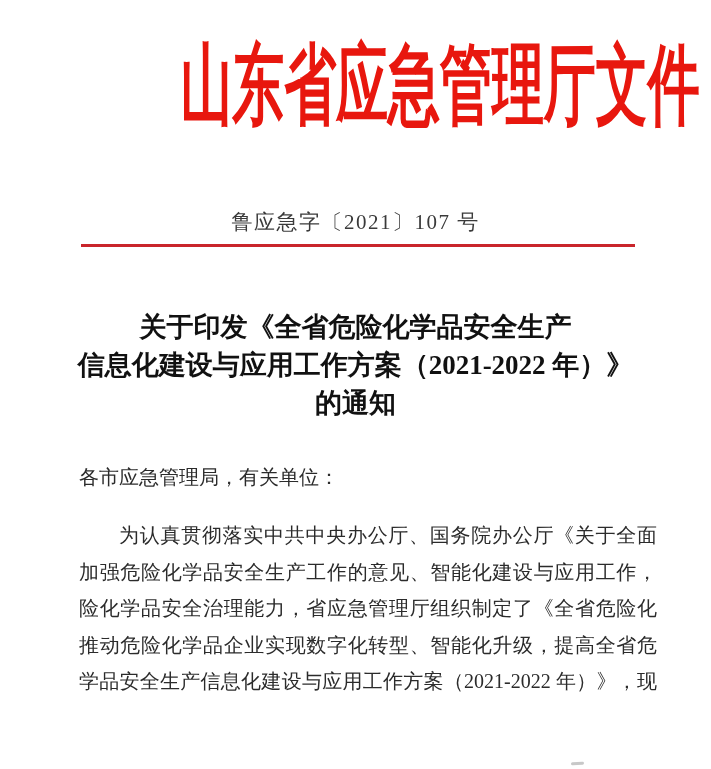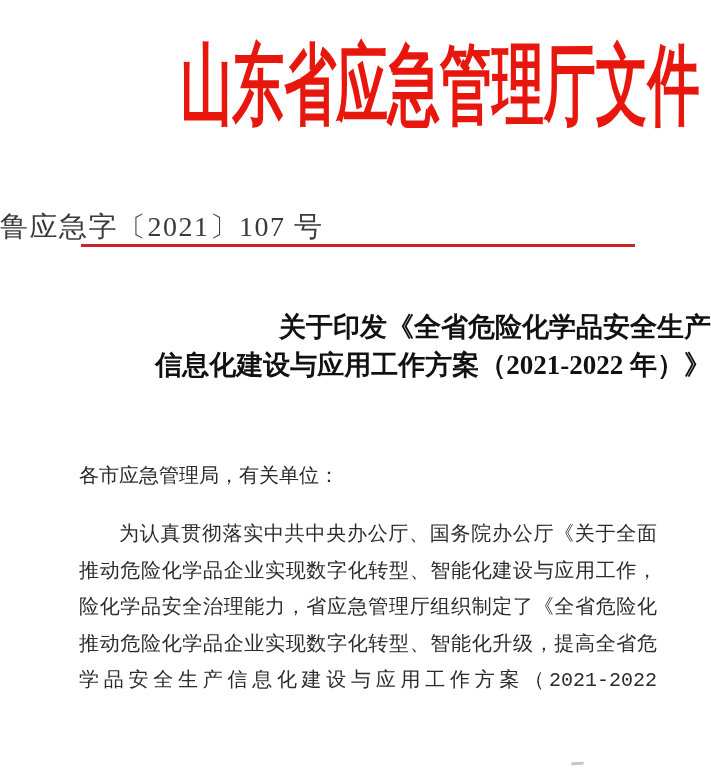--- a/index.html
+++ b/index.html
@@ -41,41 +41,42 @@
     transform: scaleX(0.59);
     transform-origin: 50% 50%;
     letter-spacing: 0px;
   }
   
   .doc-number {
     position: absolute;
     top: 208px;
     left: 0;
     right: 0;
-    font-size: 28px;
+    text-align: center;
+    font-size: 21px;
     letter-spacing: 1.5px;
     color: var(--docnum-ink);
     white-space: nowrap;
   }
   
   .red-rule {
     position: absolute;
     top: 244px;
     left: 81px;
     width: 554px;
     height: 3px;
     background: var(--rule-red);
   }
   
   .doc-title {
     position: absolute;
     top: 308px;
     left: 0;
     right: 0;
-    text-align: right;
+    text-align: center;
     font-weight: 700;
     font-size: 27px;
     line-height: 38px;
     color: var(--title-ink);
   }
   .doc-title .title-line {
     white-space: nowrap;
   }
   
   .body-text {
@@ -85,21 +86,20 @@
     width: 578px;
     font-size: 20px;
     line-height: 36.4px;
     color: var(--body-ink);
   }
   .body-line {
     text-align: justify;
     text-align-last: justify;
     overflow: hidden;
     max-height: 36.4px;
-    font-family: Liberation Mono, monospace;
   }
   .body-line.no-stretch {
     text-align: left;
     text-align-last: left;
   }
   .body-line.indent {
     text-indent: 2em;
     margin-top: 22px;
   }
   
@@ -124,26 +124,27 @@
     <span class="stretched">山东省应急管理厅文件</span>
   </div>
 
   <div class="doc-number">鲁应急字〔2021〕107 号</div>
 
   <div class="red-rule"></div>
 
   <div class="doc-title">
     <div class="title-line">关于印发《全省危险化学品安全生产</div>
     <div class="title-line">信息化建设与应用工作方案（2021-2022 年）》</div>
+    <div class="title-line">的通知</div>
   </div>
 
   <div class="body-text">
     <div class="body-line no-stretch">各市应急管理局，有关单位：</div>
     <div class="body-line indent">为认真贯彻落实中共中央办公厅、国务院办公厅《关于全面</div>
-    <div class="body-line">推动危险化学品企业实现数字化转型、智能化建设与应用工作，</div>
+    <div class="body-line">加强危险化学品安全生产工作的意见、智能化建设与应用工作，</div>
     <div class="body-line">险化学品安全治理能力，省应急管理厅组织制定了《全省危险化</div>
     <div class="body-line">推动危险化学品企业实现数字化转型、智能化升级，提高全省危</div>
     <div class="body-line">学品安全生产信息化建设与应用工作方案（2021-2022 年）》，现</div>
   </div>
 
   <div class="scan-artifact"></div>
 
 </div>
 
 </body></html>

